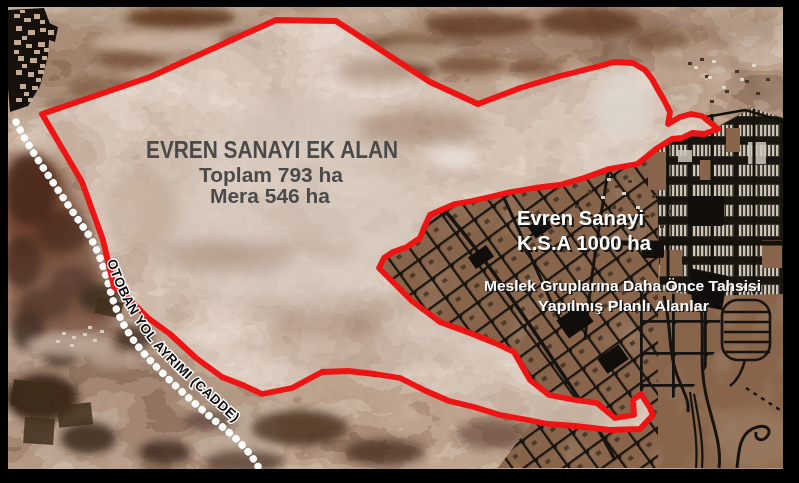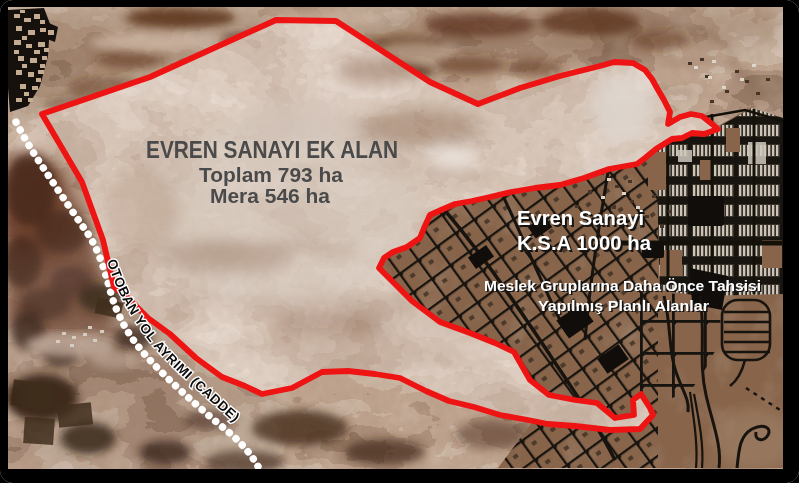--- a/index.html
+++ b/index.html
@@ -1,16 +1,16 @@
 <!DOCTYPE html>
 <html><head>
 <meta charset="utf-8">
 <style>
 html,body{margin:0;padding:0;background:#000;}
-#wrap{width:799px;height:483px;position:relative;background:#e5e5e5;overflow:hidden;border-radius:13px;}
+#wrap{width:799px;height:483px;position:relative;background:#e5e5e5;overflow:hidden;}
 svg{display:block;}
 text{font-family:"Liberation Sans",sans-serif;}
 </style>
 </head>
 <body>
 
 <div id="wrap">
 <svg width="799" height="483" viewBox="0 0 799 483">
 <defs>
   <clipPath id="map">

